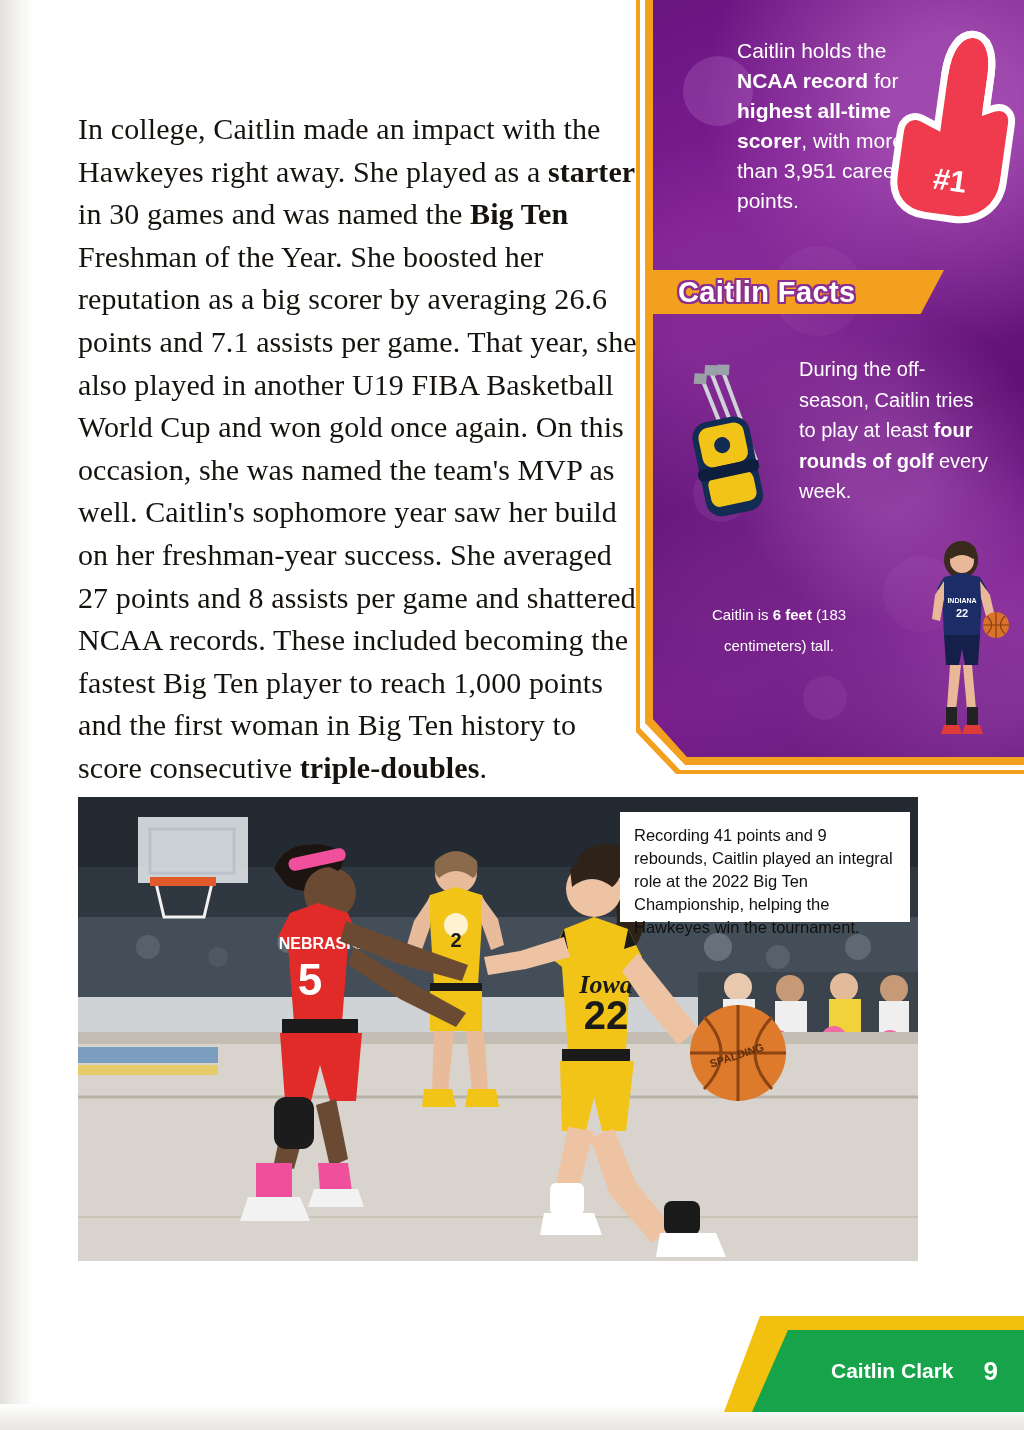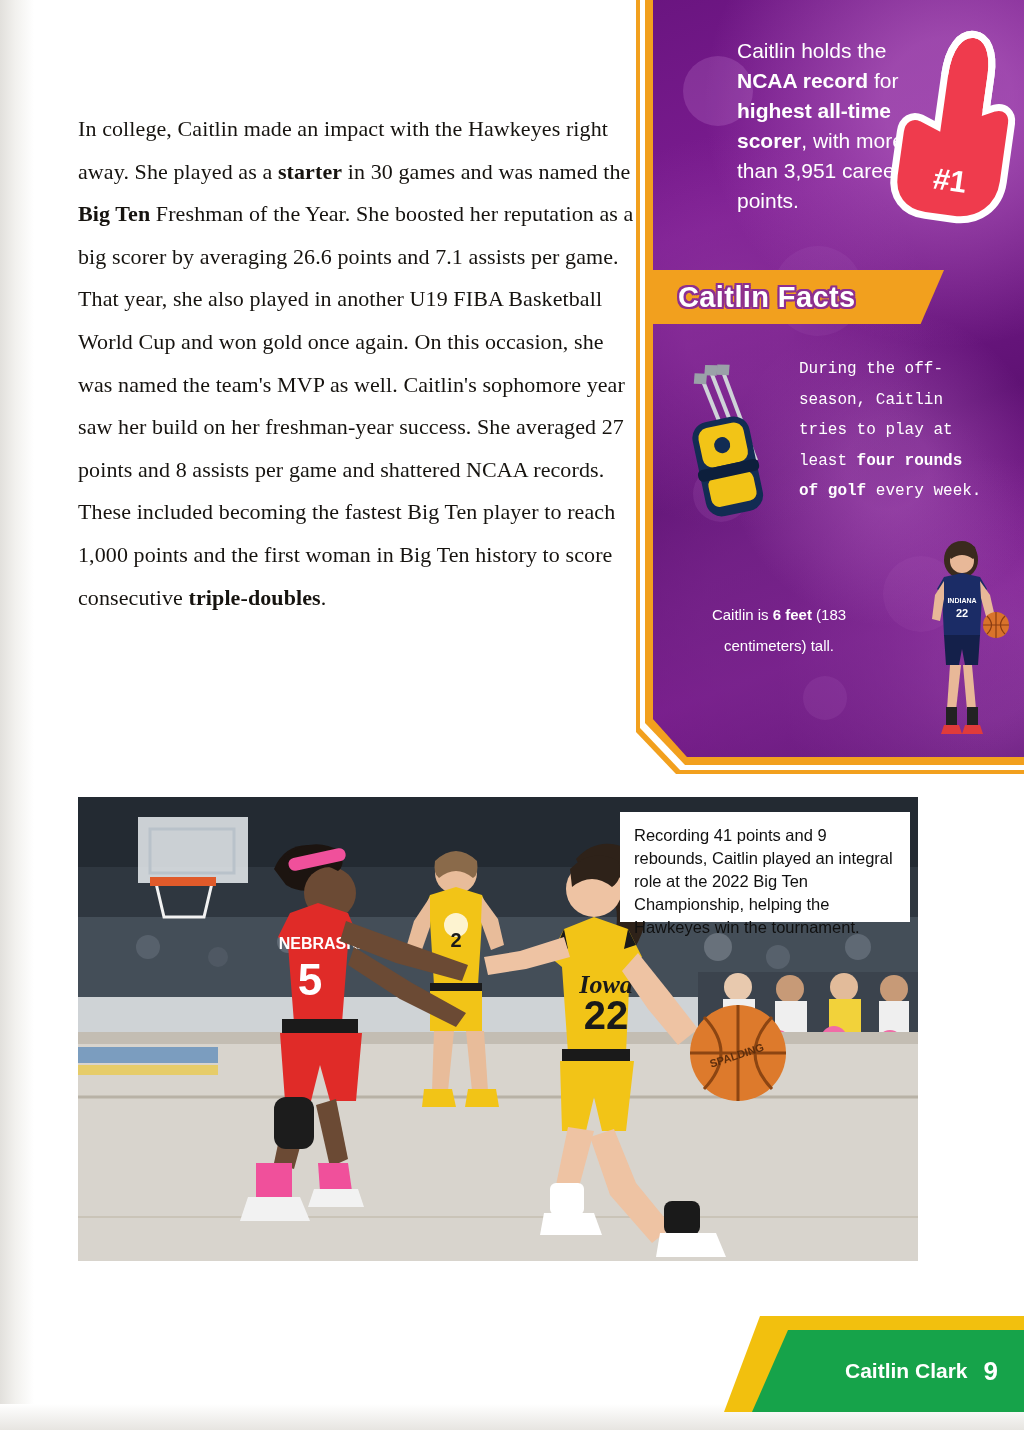--- a/index.html
+++ b/index.html
@@ -21,21 +21,21 @@
   .page-edge-bottom {
     position:absolute; left:0; bottom:0; width:1024px; height:26px;
     background:linear-gradient(to top,#e7e5e1 0%, #ffffff 100%);
     z-index:0;
   }
 
   
   .article-text {
     position:absolute;
     left:78px; top:108px; width:560px;
-    font-size:22px;
+    font-size:30px;
     line-height:42.6px;
     color:#16130f;
     letter-spacing:.1px;
   }
   .article-text b { font-weight:bold; }
 
   
   .factbox {
     position:absolute;
     left:636px; top:-4px; width:396px; height:778px;
@@ -82,38 +82,38 @@
   .fact-top b { font-weight:bold; }
 
   
   .foam {
     position:absolute; right:12px; top:22px; width:140px; height:210px;
   }
   .foam svg { width:100%; height:100%; display:block; }
 
   
   .facts-banner {
-    position:absolute; left:-1px; top:274px; width:292px; height:54px;
+    position:absolute; left:-1px; top:274px; width:292px; height:44px;
     background:#f2a01e;
     clip-path: polygon(0 0, 100% 0, 92% 100%, 0 100%);
     display:flex; align-items:center;
   }
   .facts-banner span {
     font-family:"Liberation Sans", sans-serif;
     font-weight:bold; font-size:29px; color:#ffffff;
     margin-left:26px;
     letter-spacing:.4px;
     text-shadow:
       -2px -2px 0 #8d2f8f, 2px -2px 0 #8d2f8f, -2px 2px 0 #8d2f8f, 2px 2px 0 #8d2f8f,
       0 -2px 0 #8d2f8f, 0 2px 0 #8d2f8f, -2px 0 0 #8d2f8f, 2px 0 0 #8d2f8f;
   }
 
   .fact-golf {
     position:absolute; left:146px; top:358px; width:192px;
-    font-size:16px; line-height:30.5px;font-family:Liberation Mono, monospace;
+    font-size:20px; line-height:30.5px;
   }
   .fact-golf b { font-weight:bold; }
 
   .golfbag { position:absolute; left:10px; top:358px; width:128px; height:170px; }
   .golfbag svg { width:100%; height:100%; }
 
   .fact-height {
     position:absolute; left:28px; top:604px; width:196px;
     font-size:15px; line-height:30.5px; text-align:center;
   }
@@ -147,21 +147,21 @@
   .footer-yellow {
     position:absolute; inset:0;
     background:#f2c00e;
     clip-path: polygon(36px 0, 100% 0, 100% 100%, 0 100%);
   }
   .footer-green {
     position:absolute; left:28px; top:14px; right:0; bottom:0;
     background:#16a34a;
     clip-path: polygon(36px 0, 100% 0, 100% 100%, 0 100%);
     display:flex; align-items:center; justify-content:flex-end;
-    padding-right:26px; gap:16px;
+    padding-right:26px; gap:30px;
   }
   .footer-green .ftitle {
     font-family:"Liberation Sans", sans-serif;
     font-weight:bold; font-size:21px; color:#ffffff;
   }
   .footer-green .fnum {
     font-family:"Liberation Sans", sans-serif;
     font-weight:bold; font-size:26px; color:#ffffff;
   }
 </style>

